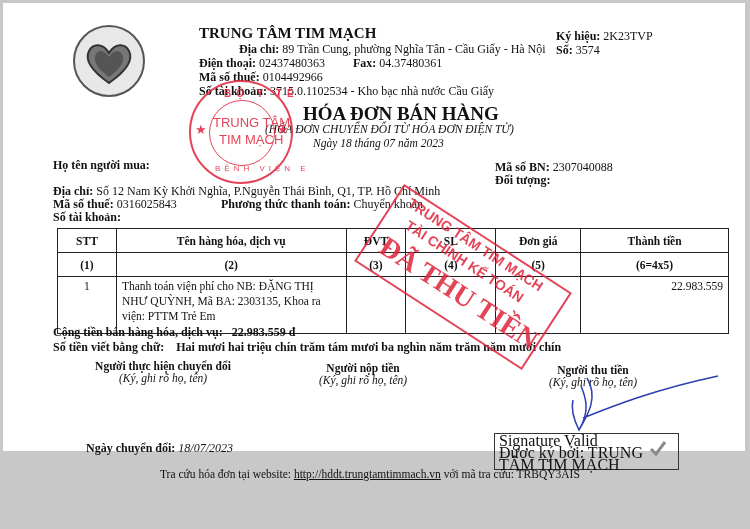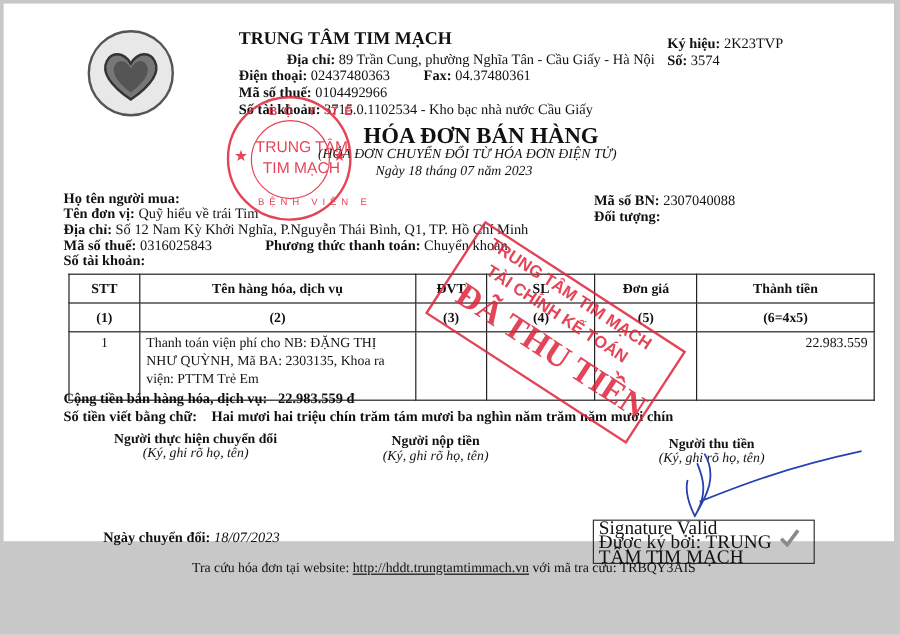--- a/index.html
+++ b/index.html
@@ -54,21 +54,20 @@
   <div class="abs fs12" style="left:196px;top:81px;"><span class="b">Số tài khoản:</span> <span>3715.0.1102534 - Kho bạc nhà nước Cầu Giấy</span></div>
 
   <div class="abs fs12" style="left:553px;top:26px;"><span class="b">Ký hiệu:</span> <span>2K23TVP</span></div>
   <div class="abs fs12" style="left:553px;top:40px;"><span class="b">Số:</span> <span>3574</span></div>
 
   <div class="abs i" style="left:262px;top:120px;font-size:11.5px;">(HÓA ĐƠN CHUYỂN ĐỔI TỪ HÓA ĐƠN ĐIỆN TỬ)</div>
   <div class="abs b" style="left:300px;top:100px;font-size:19px;">HÓA ĐƠN BÁN HÀNG</div>
   <div class="abs i" style="left:310px;top:134px;font-size:11.5px;">Ngày 18 tháng 07 năm 2023</div>
 
   <div class="abs fs12" style="left:50px;top:155px;"><span class="b">Họ tên người mua:</span> <span></span></div>
-  <div class="abs fs12" style="left:50px;top:168px;"><span class="b">Tên đơn vị:</span> <span>Quỹ hiểu về trái Tim</span></div>
   <div class="abs fs12" style="left:50px;top:181px;"><span class="b">Địa chỉ:</span> <span>Số 12 Nam Kỳ Khởi Nghĩa, P.Nguyễn Thái Bình, Q1, TP. Hồ Chí Minh</span></div>
   <div class="abs fs12" style="left:50px;top:194px;"><span class="b">Mã số thuế:</span> <span>0316025843</span></div>
   <div class="abs fs12" style="left:218px;top:194px;"><span class="b">Phương thức thanh toán:</span> <span>Chuyển khoản</span></div>
   <div class="abs fs12" style="left:50px;top:207px;"><span class="b">Số tài khoản:</span> <span></span></div>
   <div class="abs fs12" style="left:492px;top:157px;"><span class="b">Mã số BN:</span> <span>2307040088</span></div>
   <div class="abs fs12" style="left:492px;top:170px;"><span class="b">Đối tượng:</span> <span></span></div>
 
   <table class="items">
     <colgroup>
       <col style="width:59px">

